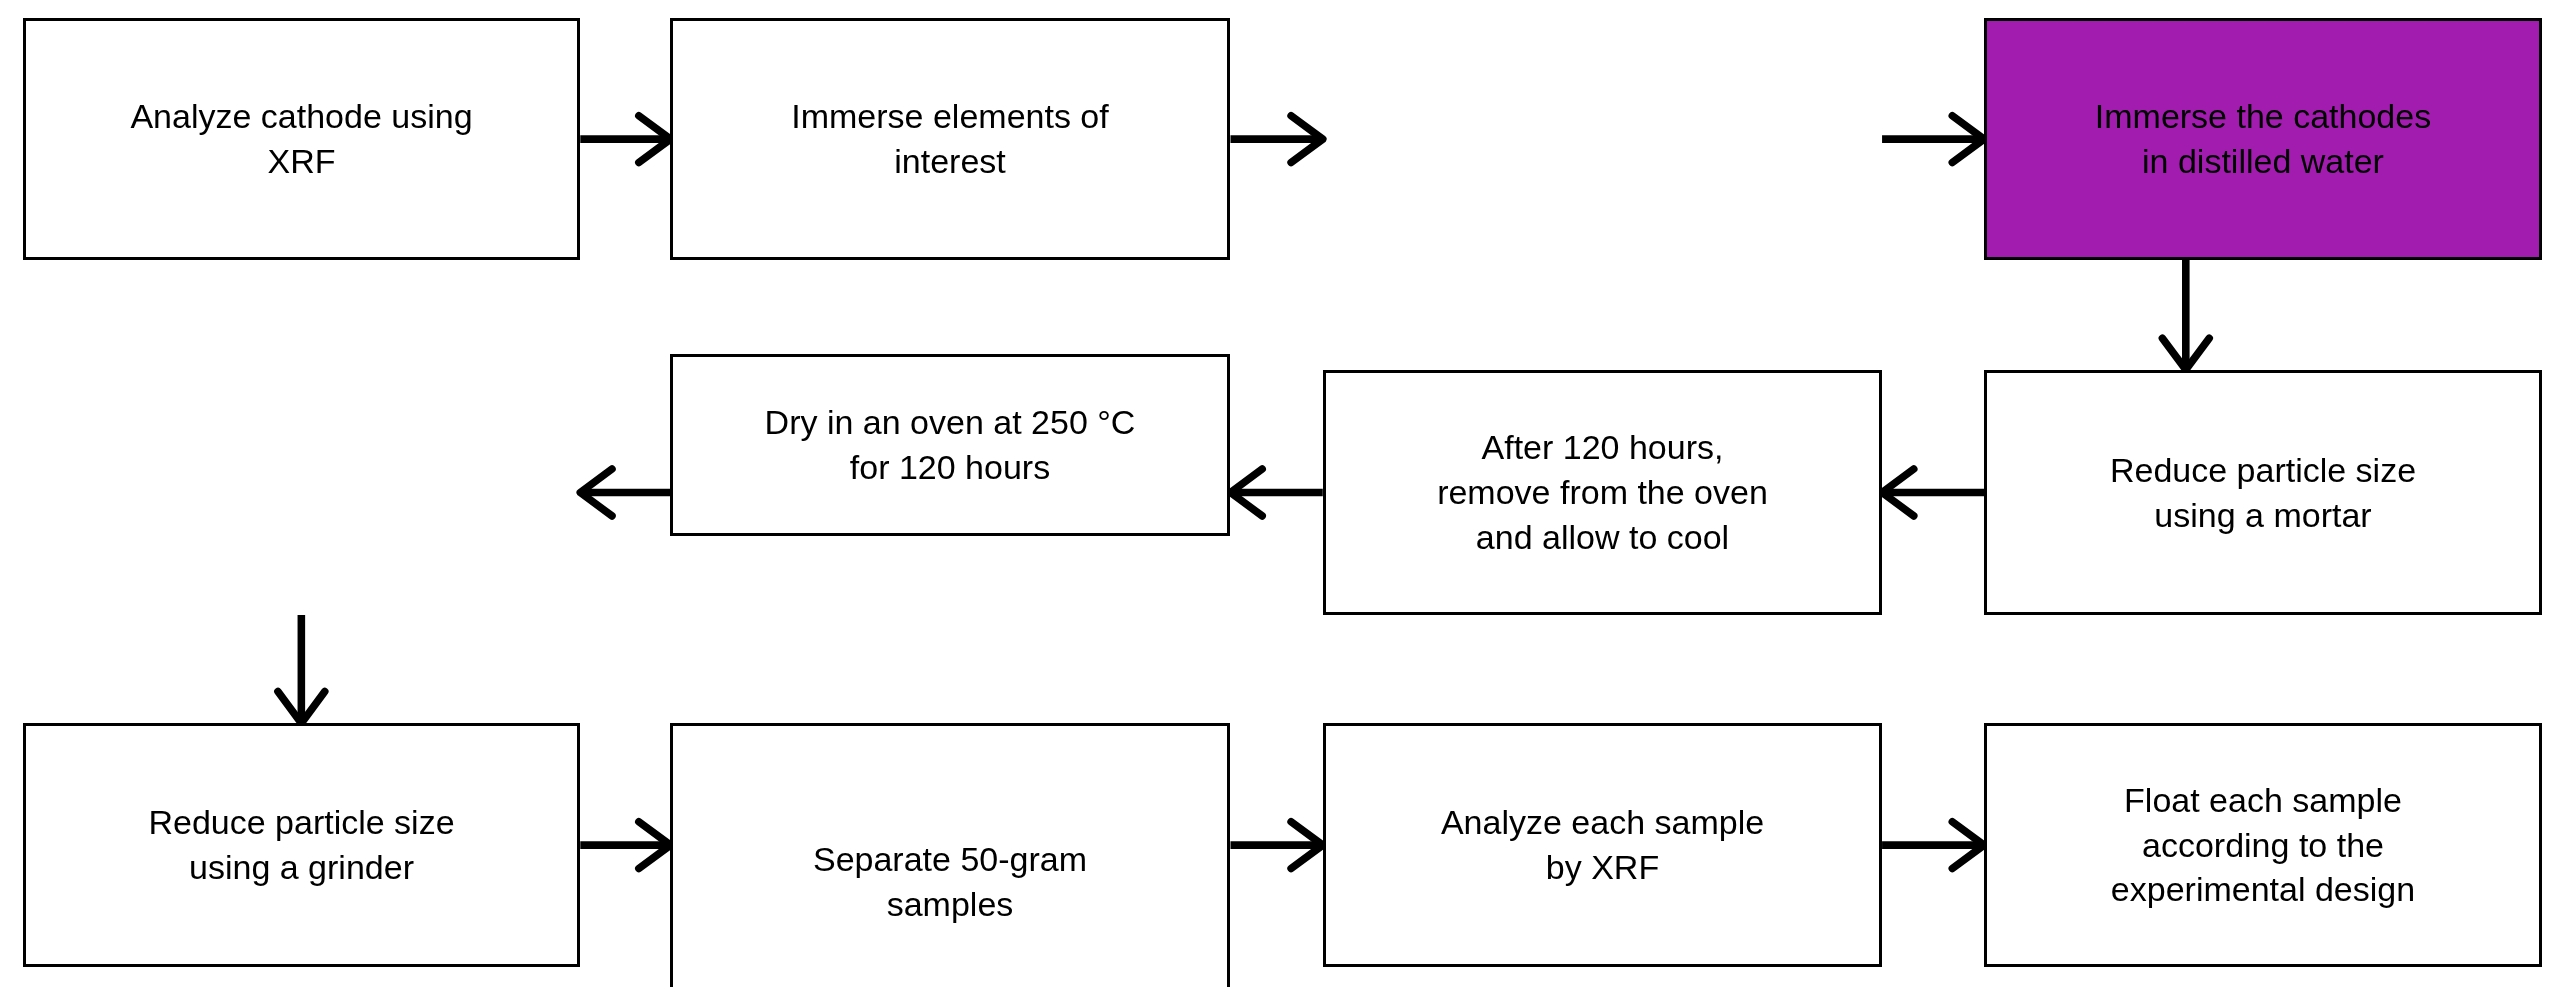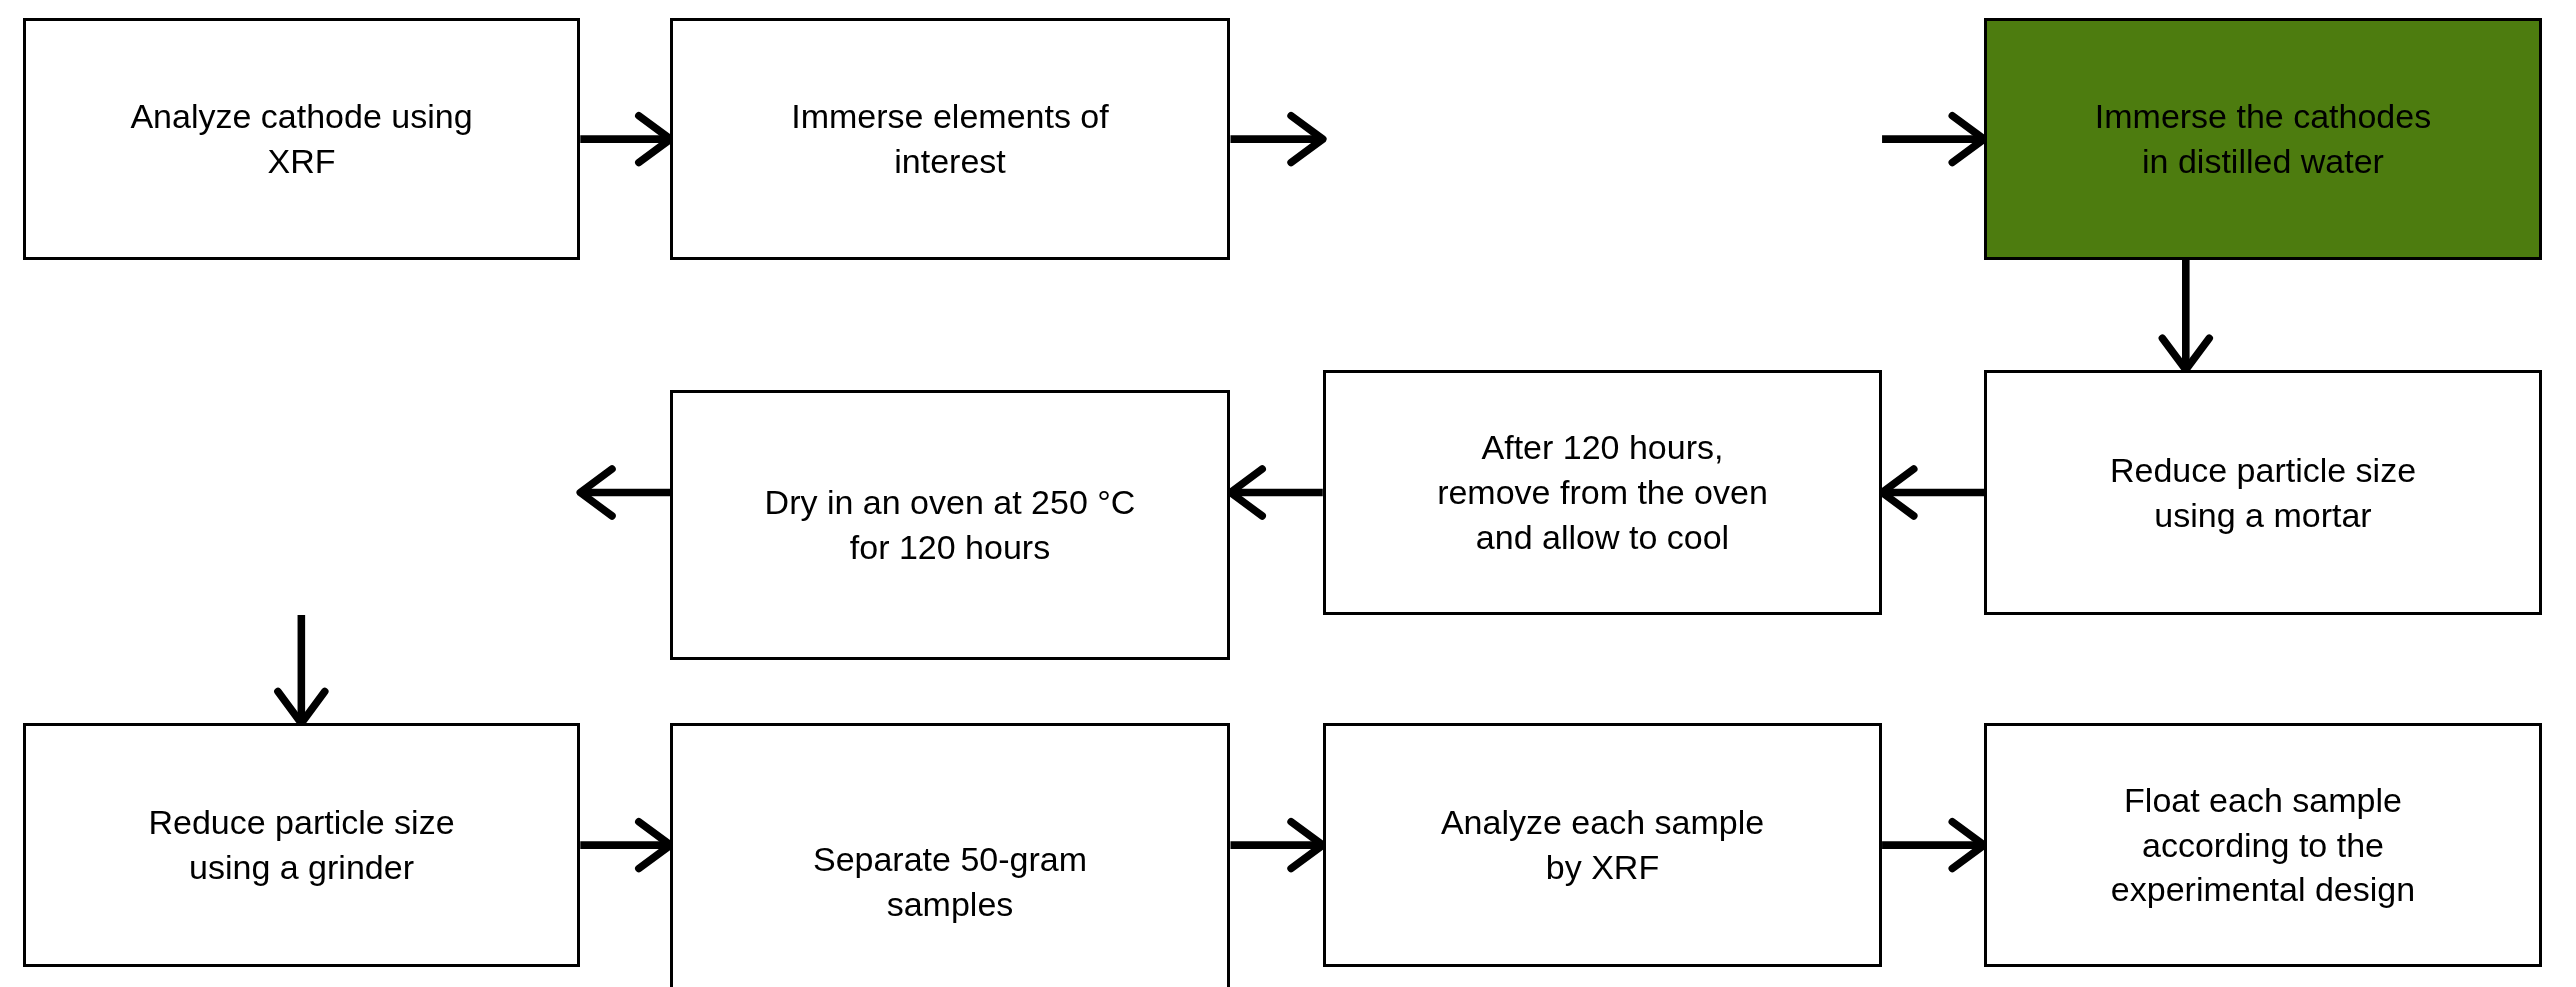--- a/index.html
+++ b/index.html
@@ -84,25 +84,25 @@
       </g>
     </svg>
     <div class="node" style="left: 23px; top: 18px; width: 557px; height: 242px; border-color: rgb(0, 0, 0); background: rgb(255, 255, 255);">
       <div class="node-label">Analyze cathode using
 XRF</div>
     </div>
     <div class="node" style="left: 670px; top: 18px; width: 560px; height: 242px; border-color: rgb(0, 0, 0); background: rgb(255, 255, 255);">
       <div class="node-label">Immerse elements of
 interest</div>
     </div>
-    <div class="node" style="left: 1984px; top: 18px; width: 558px; height: 242px; border-color: rgb(0, 0, 0); background: #4d7c0f;">
+    <div class="node" style="left: 1984px; top: 18px; width: 558px; height: 242px; border-color: rgb(0, 0, 0); background: #a21caf;">
       <div class="node-label">Immerse the cathodes
 in distilled water</div>
     </div>
-    <div class="node" style="left: 670px; top: 390px; width: 560px; height: 270px; border-color: rgb(0, 0, 0); background: rgb(255, 255, 255);">
+    <div class="node" style="left: 670px; top: 354px; width: 560px; height: 182px; border-color: rgb(0, 0, 0); background: rgb(255, 255, 255);">
       <div class="node-label">Dry in an oven at 250 °C
 for 120 hours</div>
     </div>
     <div class="node" style="left: 1323px; top: 370px; width: 559px; height: 245px; border-color: rgb(0, 0, 0); background: rgb(255, 255, 255);">
       <div class="node-label">After 120 hours,
 remove from the oven
 and allow to cool</div>
     </div>
     <div class="node" style="left: 1984px; top: 370px; width: 558px; height: 245px; border-color: rgb(0, 0, 0); background: rgb(255, 255, 255);">
       <div class="node-label">Reduce particle size

